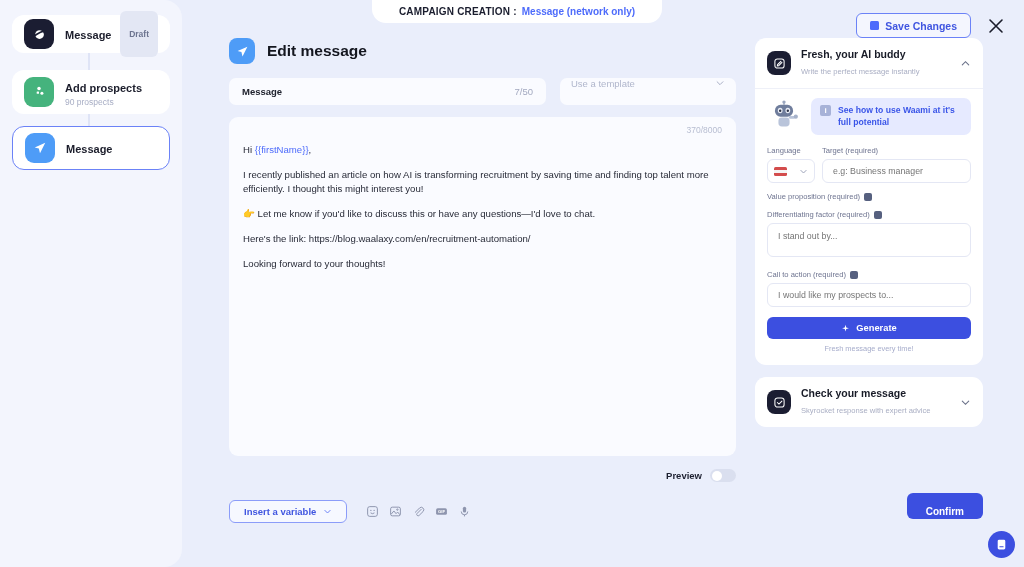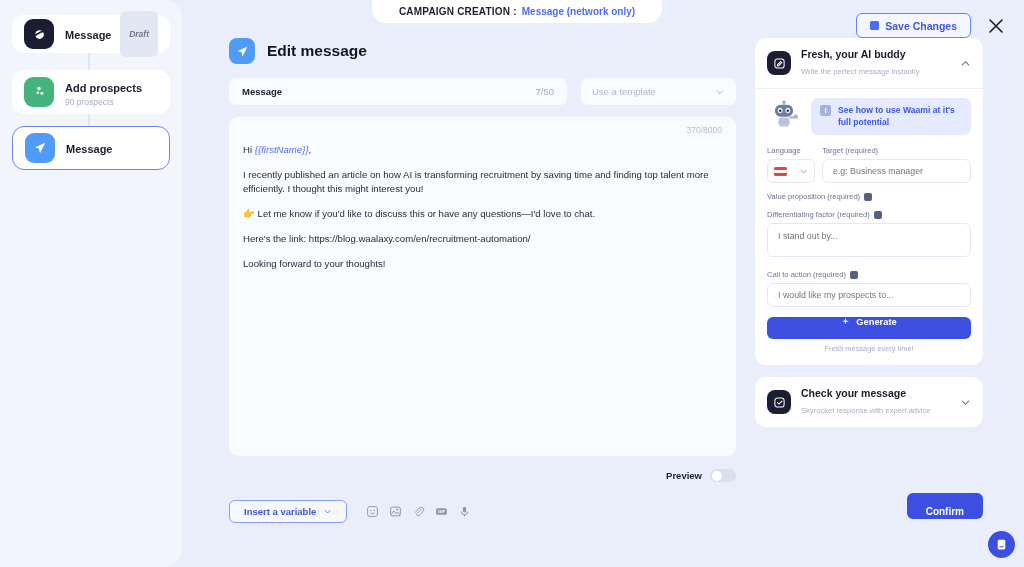--- a/index.html
+++ b/index.html
@@ -53,54 +53,54 @@
   .node .ico { width: 30px; height: 30px; border-radius: 9px; flex: 0 0 auto;
                display:flex; align-items:center; justify-content:center; }
   .ico.dark  { background: #1b1d32; }
   .ico.green { background: #45b37d; }
   .ico.blue  { background: #4e9cf7; }
   .node .txt { flex: 1 1 auto; min-width: 0; }
   .node .title { font-size: 11px; font-weight: 700; color: #1b1d2b; }
   .node .sub { font-size: 8.5px; color: #a7adc4; margin-top: 1px; }
   .badge {
     background: #e3e7f4; color: #6d7590; font-size: 8.5px; font-weight: 700;
-    padding: 18px 9px; border-radius: 6px; font-style: italic;
+    padding: 18px 9px; border-radius: 6px;
   }
 
   
   .center { position: absolute; left: 200px; top: 0; width: 554px; height: 567px; }
   .edit-head { display: flex; align-items: center; gap: 12px; padding: 38px 0 0 29px; }
   .edit-head .pico { width: 26px; height: 26px; border-radius: 8px; background:#4e9cf7;
                      display:flex; align-items:center; justify-content:center; }
   .edit-head h1 { font-size: 15.5px; font-weight: 700; color: #14161f; }
 
   .fieldrow { display: flex; gap: 14px; padding: 14px 18px 0 29px; }
   .namefield {
     flex: 1 1 auto; height: 27px; background: #fafbff; border-radius: 7px;
     display: flex; align-items: center; justify-content: space-between;
     padding: 0 13px; cursor: text;
   }
   .namefield .v { font-size: 9.5px; font-weight: 700; color: #20232f; }
   .namefield .c { font-size: 9.5px; color: #a3a9c0; }
   .tplfield {
-    width: 155px; height: 27px; background: #fafbff; border-radius: 7px;
-    display: flex; align-items: center; justify-content: space-between;
+    width: 176px; height: 27px; background: #fafbff; border-radius: 7px;
+    display: flex; justify-content: space-between;
     padding: 0 11px; cursor: pointer;
   }
   .tplfield .ph { font-size: 9.5px; color: #b0b6cc; }
 
   .msgbox {
     margin: 12px 18px 0 29px; height: 339px;
     background: #fafbff; border-radius: 9px; position: relative;
     padding: 12px 17px 0 14px;
   }
   .counter { position:absolute; right:14px; top:8px; font-size:8.5px; color:#b7bdd1; }
   .msgbox p { font-size: 9.6px; color: #282b38; line-height: 1.45; margin: 0 0 11px 0; }
   .msgbox p.first { margin-top: 14px; }
-  .var { color: #4d6bfb; font-style: italic; }
+  .var { color: #4d6bfb; }
 
   .prevrow {
     display:flex; align-items:center; justify-content:flex-end; gap:8px;
     padding: 13px 18px 0 0;
   }
   .prevrow .lbl { font-size: 9.5px; font-weight: 700; color: #1d2030; }
   .toggle { width: 26px; height: 13px; border-radius: 8px; background: #dadfef; position: relative; cursor: pointer; }
   .toggle .knob { position:absolute; left:1.5px; top:1.5px; width:10px; height:10px; border-radius:50%; background:#fff; }
 
   .bottombar { display:flex; align-items:center; gap:19px; padding: 18px 0 0 29px; }
@@ -145,21 +145,21 @@
       linear-gradient(to bottom,#d34c4c 0 33%,#f4f4f4 33% 66%,#d34c4c 66% 100%); display:inline-block; }
   .inp {
     width:100%; height:24px; border:1px solid #e4e7f4; border-radius:6px; background:#fff;
     font-family:"Liberation Sans", sans-serif; font-size:8.8px; color:#9aa0b8;
     padding: 0 10px; outline:none;
   }
   textarea.inp { height: 34px; padding-top:7px; resize:none; line-height:1.3; }
   .genbtn {
     width:100%; height:22px; margin-top:10px; border:none; border-radius:6px;
     background:#3c4fe0; color:#fff; font-size:9.3px; font-weight:700;
-    display:flex; align-items:flex-start; justify-content:center; gap:6px; cursor:pointer;
+    display:flex; align-items:center; justify-content:center; gap:6px; cursor:pointer;
     font-family:"Liberation Sans", sans-serif;
   }
   .fresh { text-align:center; font-size:7.4px; color:#a6accb; margin-top:5px; }
 
   .confirm {
     position:absolute; right:41px; bottom: 48px; height:25px; padding:13px 19px;
     border:none; border-radius:6px; background:#3c4fe0; color:#fff;
     font-size:10px; font-weight:700; cursor:pointer; font-family:"Liberation Sans", sans-serif;
   }
   .chatfab {

